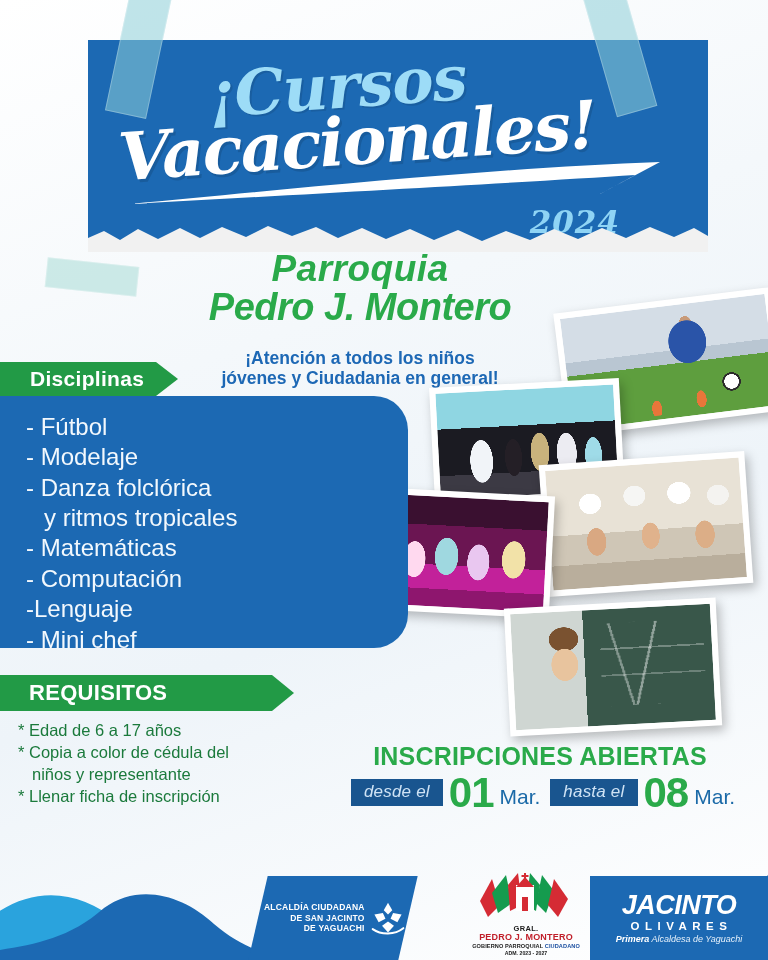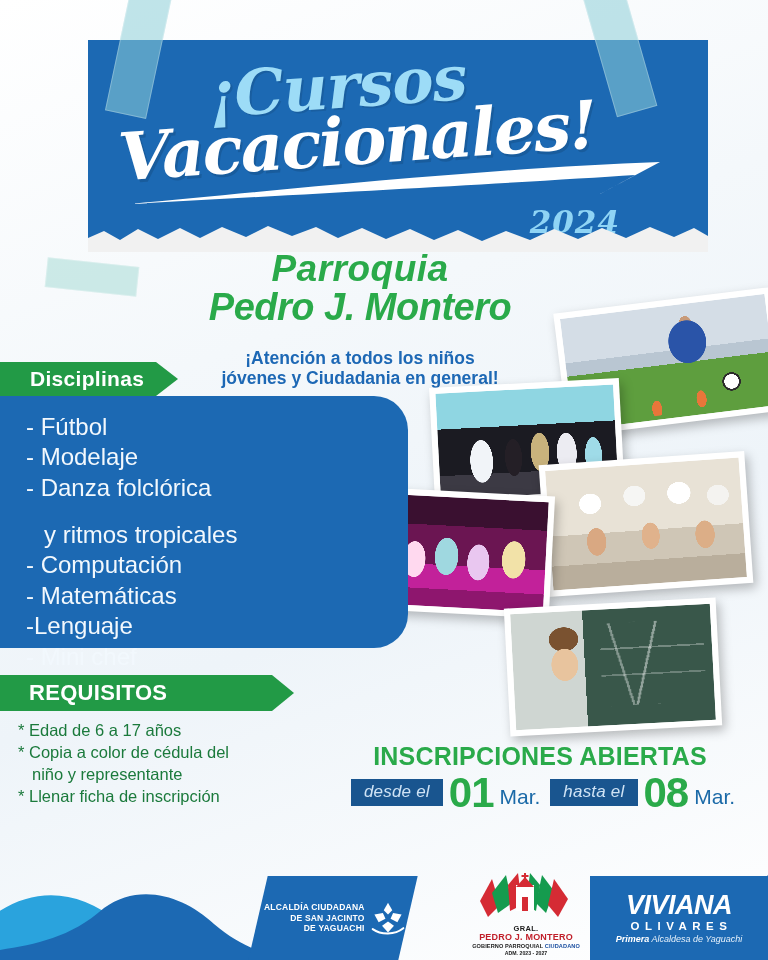--- a/index.html
+++ b/index.html
@@ -123,21 +123,21 @@
     width:408px; height:252px;
     background:#1c69b3;
     border-radius:0 34px 34px 0;
     padding:16px 0 0 26px;
   }
   .disc-list { list-style:none; }
   .disc-list li {
     color:#f2f8fd; font-size:24px; line-height:1.265;
     white-space:nowrap;
   }
-  .disc-list li.indent { padding-left:18px;margin-top:17px; }
+  .disc-list li.indent { padding-left:18px; }
 
   
   .req-list {
     position:absolute; left:18px; top:720px;
     width:330px; list-style:none;
   }
   .req-list li {
     color:#1b7a3c; font-size:16.5px; line-height:1.33;
   }
   .req-list li.indent { padding-left:14px; }
@@ -373,34 +373,34 @@
 
   <div class="ribbon ribbon-disciplinas">
     <span>Disciplinas</span>
   </div>
   <div class="disc-panel">
     <ul class="disc-list">
       <li>- Fútbol</li>
       <li>- Modelaje</li>
       <li>- Danza folclórica</li>
       <li class="indent">y ritmos  tropicales</li>
+      <li>- Matemáticas</li>
       <li>- Computación</li>
-      <li>- Matemáticas</li>
       <li>-Lenguaje</li>
       <li>- Mini chef</li>
     </ul>
   </div>
 
   <div class="ribbon ribbon-requisitos">
     <span>REQUISITOS</span>
   </div>
   <ul class="req-list">
     <li>* Edad de 6 a 17 años</li>
     <li>* Copia a color de cédula del</li>
-    <li class="indent">niño y representante</li>
+    <li class="indent">niños y representante</li>
     <li>* Llenar ficha de inscripción</li>
   </ul>
 
   <div class="insc-title">INSCRIPCIONES ABIERTAS</div>
 
   <div class="date-row">
     <span class="date-chip">desde el</span>
     <span class="date-num">01</span>
     <span class="date-mon">Mar.</span>
     <span class="date-chip">hasta el</span>
@@ -452,19 +452,19 @@
         <rect x="47.5" y="4" width="7" height="2" fill="#d52b34"></rect>
         <rect x="48" y="26" width="6" height="14" fill="#d52b34"></rect>
       </svg>
       <div class="gad-t1">GRAL.</div>
       <div class="gad-t2">PEDRO J. MONTERO</div>
       <div class="gad-t3"><span>GOBIERNO PARROQUIAL </span><span class="cd">CIUDADANO</span></div>
       <div class="gad-t4">ADM. 2023 - 2027</div>
     </div>
 
     <div class="logo-block logo-viviana">
-      <div class="viviana-name">VIVIANA</div>
+      <div class="viviana-name">JACINTO</div>
       <div class="viviana-sur">OLIVARES</div>
       <div class="viviana-sub"><b>Primera</b><span> Alcaldesa de Yaguachi</span></div>
     </div>
 
   </div>
 </div>
 
 </body></html>

